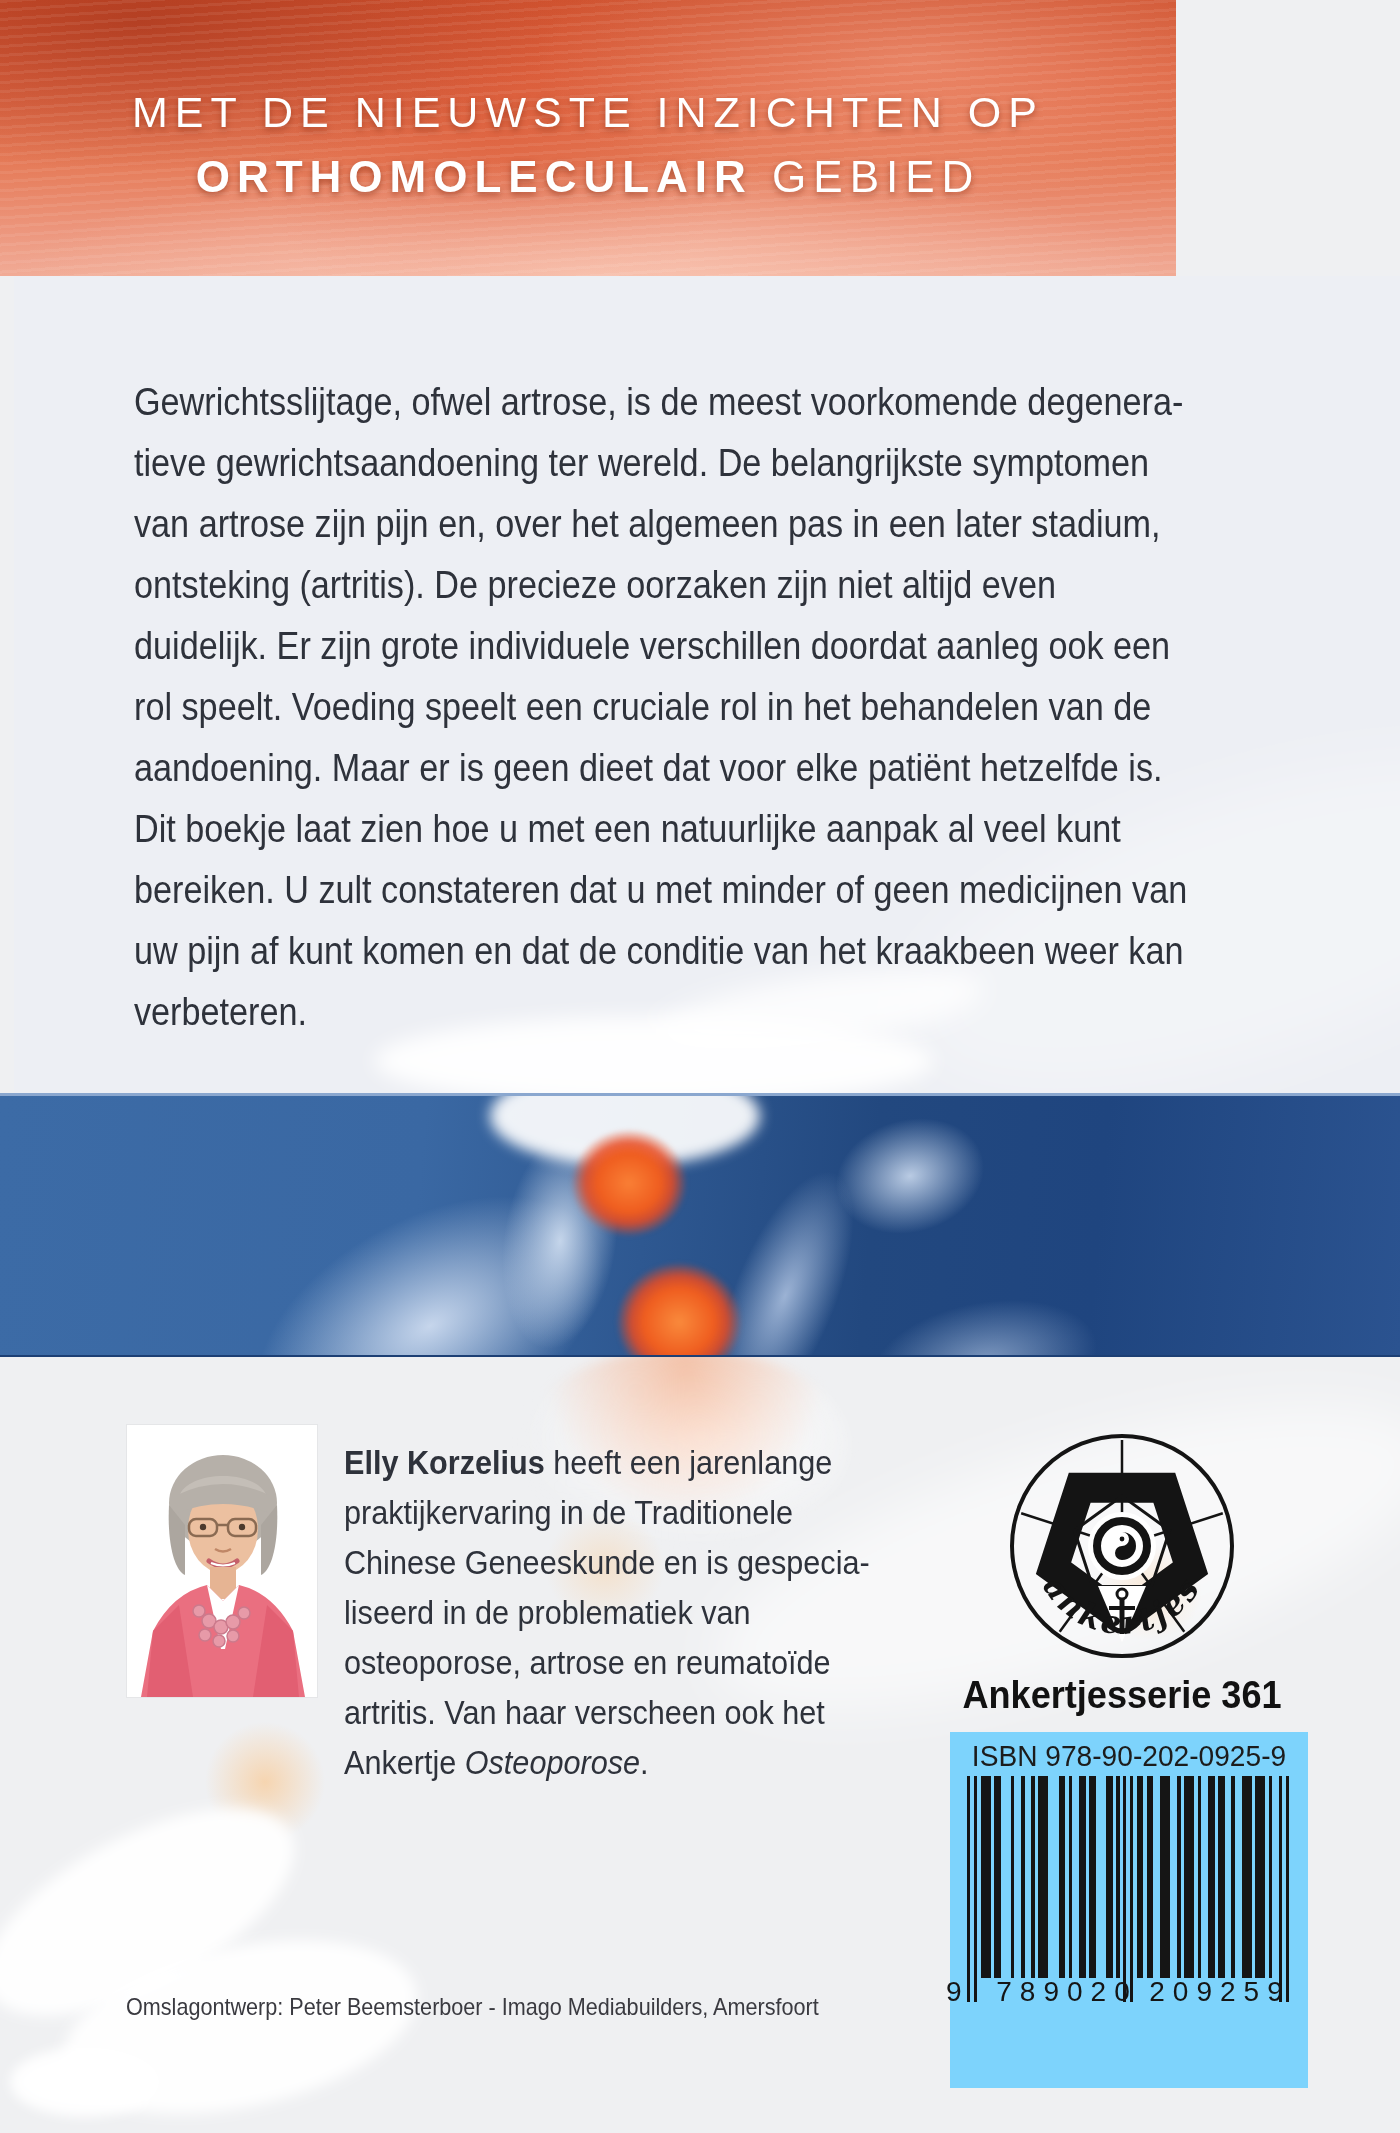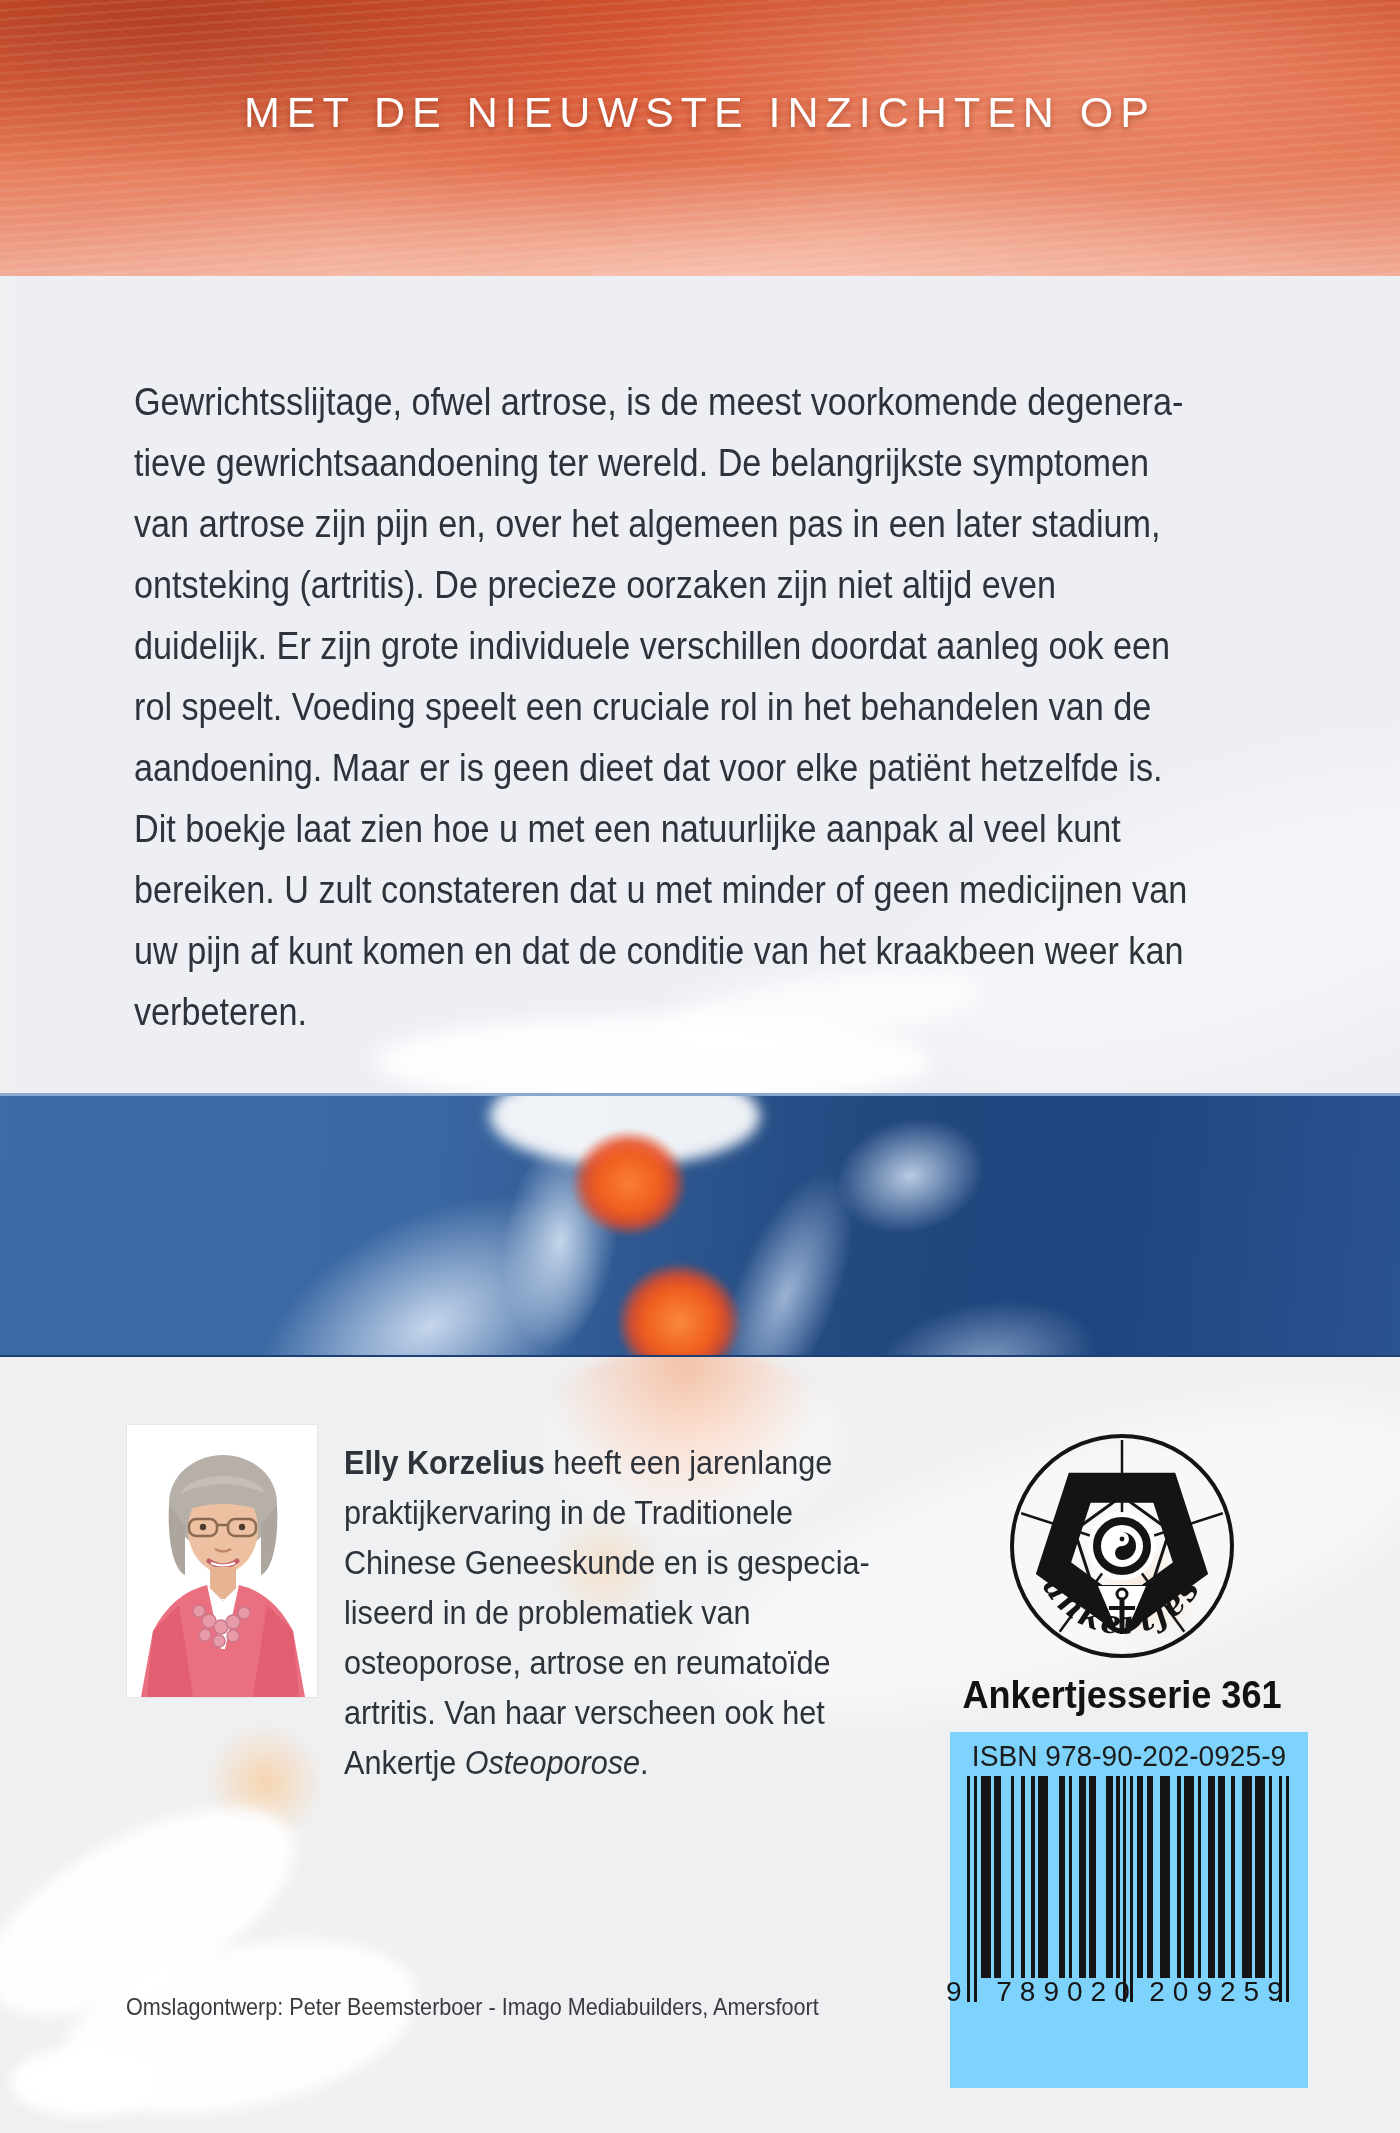--- a/index.html
+++ b/index.html
@@ -1,21 +1,21 @@
 <!DOCTYPE html>
 <html><head>
 <meta charset="utf-8">
 <style>
   html,body{margin:0;padding:0;background:#555;}
   *{box-sizing:border-box;}
   .cover{position:relative;width:1400px;height:2133px;margin:0 auto;overflow:hidden;
          background:#eff0f2;font-family:"Liberation Sans",sans-serif;}
 
   
-  .band-orange{position:absolute;left:0;top:0;width:1400px;height:276px;overflow:hidden;
+  .band-orange{position:absolute;left:0;top:0;width:1176px;height:276px;overflow:hidden;
     background:
       radial-gradient(ellipse 60% 90% at 12% 8%, rgba(150,40,18,.50), rgba(150,40,18,0) 60%),
       radial-gradient(ellipse 50% 80% at 78% 22%, rgba(255,185,160,.40), rgba(255,185,160,0) 65%),
       radial-gradient(ellipse 70% 60% at 50% 100%, rgba(255,215,198,.55), rgba(255,215,198,0) 70%),
       radial-gradient(ellipse 30% 100% at 42% 50%, rgba(215,75,40,.35), rgba(215,75,40,0) 70%),
       linear-gradient(180deg,#cf5330 0%,#dd6441 28%,#e57a57 58%,#ec947a 82%,#f1ab96 100%);}
   .band-orange::after{content:"";position:absolute;inset:0;
       background:repeating-linear-gradient(176deg, rgba(255,255,255,.07) 0 3px, rgba(0,0,0,0) 3px 9px);}
   .h-line{position:absolute;left:0;width:100%;text-align:center;color:#fff;z-index:3;
       letter-spacing:7px;text-shadow:0 3px 6px rgba(130,40,15,.55);white-space:nowrap;}
@@ -95,20 +95,21 @@
   .credit{position:absolute;left:126px;top:636px;font-size:24px;color:#3a3a40;
       transform:scaleX(.90);transform-origin:0 0;white-space:nowrap;}
 </style>
 </head>
 <body>
 
 <div class="cover">
 
   <header class="band-orange">
     <div class="h-line h-line1">MET DE NIEUWSTE INZICHTEN OP</div>
+    <div class="h-line h-line2"><span class="b">ORTHOMOLECULAIR</span><span> GEBIED</span></div>
   </header>
 
   <section class="band-light">
     <div class="ghost g-streak-light"></div>
     <div class="ghost g-knee-top"></div>
     <div class="ghost g-hand-top"></div>
     <div class="blurb">
         <div class="line">Gewrichtsslijtage, ofwel artrose, is de meest voorkomende degenera-</div>
         <div class="line">tieve gewrichtsaandoening ter wereld. De belangrijkste symptomen</div>
         <div class="line">van artrose zijn pijn en, over het algemeen pas in een later stadium,</div>

